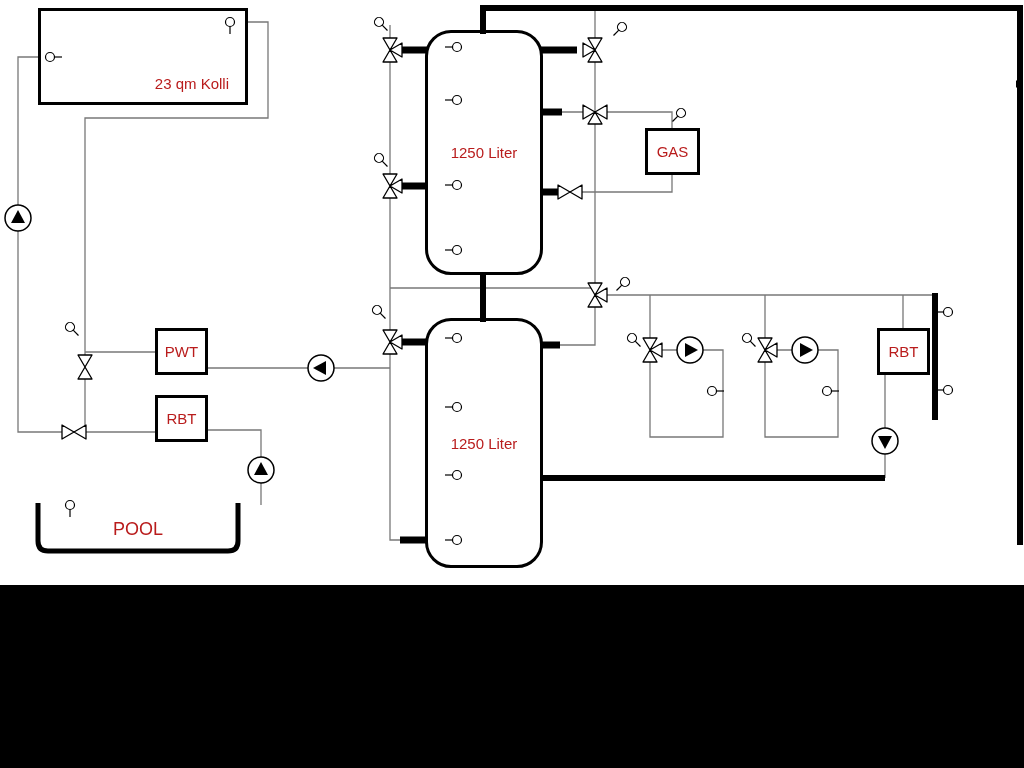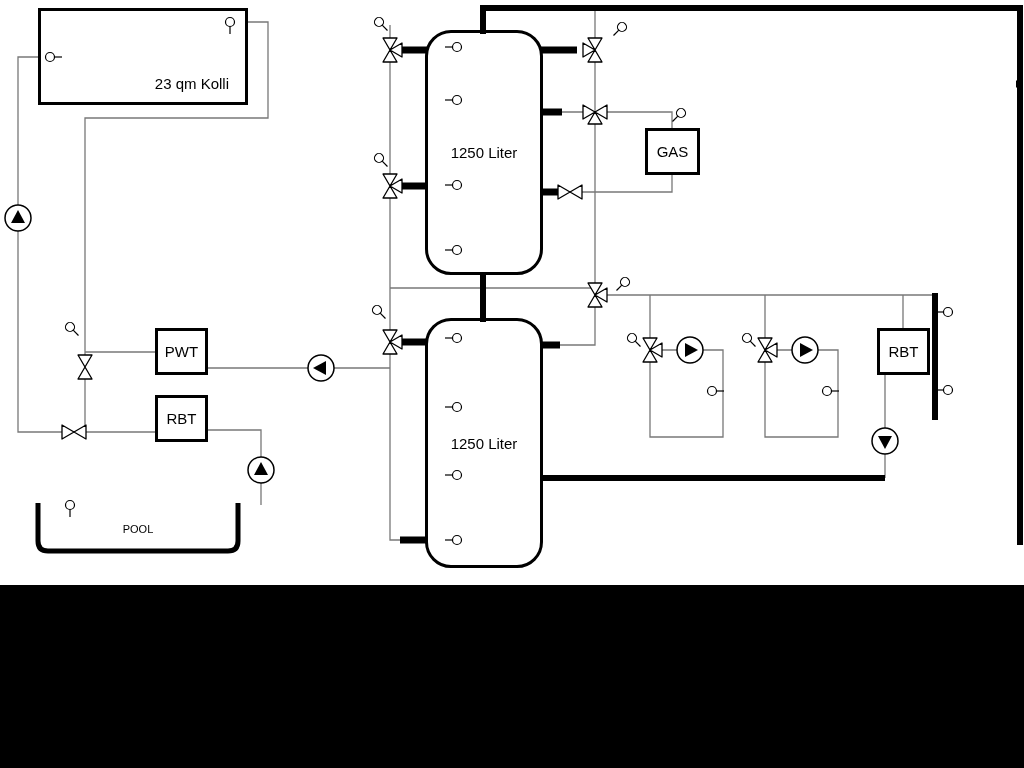--- a/index.html
+++ b/index.html
@@ -1,31 +1,31 @@
 <!DOCTYPE html>
 <html><head>
 <meta charset="utf-8">
 <style>
   html,body{margin:0;padding:0;background:#000;}
   .screen{position:relative;width:1024px;height:768px;background:#fff;overflow:hidden;
-          font-family:"Liberation Sans",sans-serif;color:#000000;}
+          font-family:"Liberation Sans",sans-serif;color:#b91c1c;}
   svg.diagram{position:absolute;left:0;top:0;}
   .box{position:absolute;border:3px solid #000;background:#fff;box-sizing:border-box;
        display:flex;align-items:center;justify-content:center;font-size:15px;}
   .collector{left:38px;top:8px;width:210px;height:97px;background:transparent;}
   .collector span{position:absolute;right:16px;bottom:10px;}
   .tank1{left:425px;top:30px;width:118px;height:245px;border-radius:26px;background:transparent;}
   .tank2{left:425px;top:318px;width:118px;height:250px;border-radius:26px;background:transparent;}
   .gas{left:645px;top:128px;width:55px;height:47px;}
   .friwa{left:943px;top:62px;width:75px;height:43px;}
   .pwt{left:155px;top:328px;width:53px;height:47px;}
   .rbt-left{left:155px;top:395px;width:53px;height:47px;}
   .rbt-right{left:877px;top:328px;width:53px;height:47px;}
   .pool-label{position:absolute;left:58px;top:518px;width:160px;height:22px;
-              display:flex;align-items:center;justify-content:center;font-size:11px;}
+              display:flex;align-items:center;justify-content:center;font-size:18px;}
   .letterbox{position:absolute;left:0;top:585px;width:1024px;height:183px;background:#000;}
 </style>
 </head>
 <body>
 
 <div class="screen">
 
   <svg class="diagram" width="1024" height="585" viewBox="0 0 1024 585">
     <defs>
       <g id="sym-valve2v">

